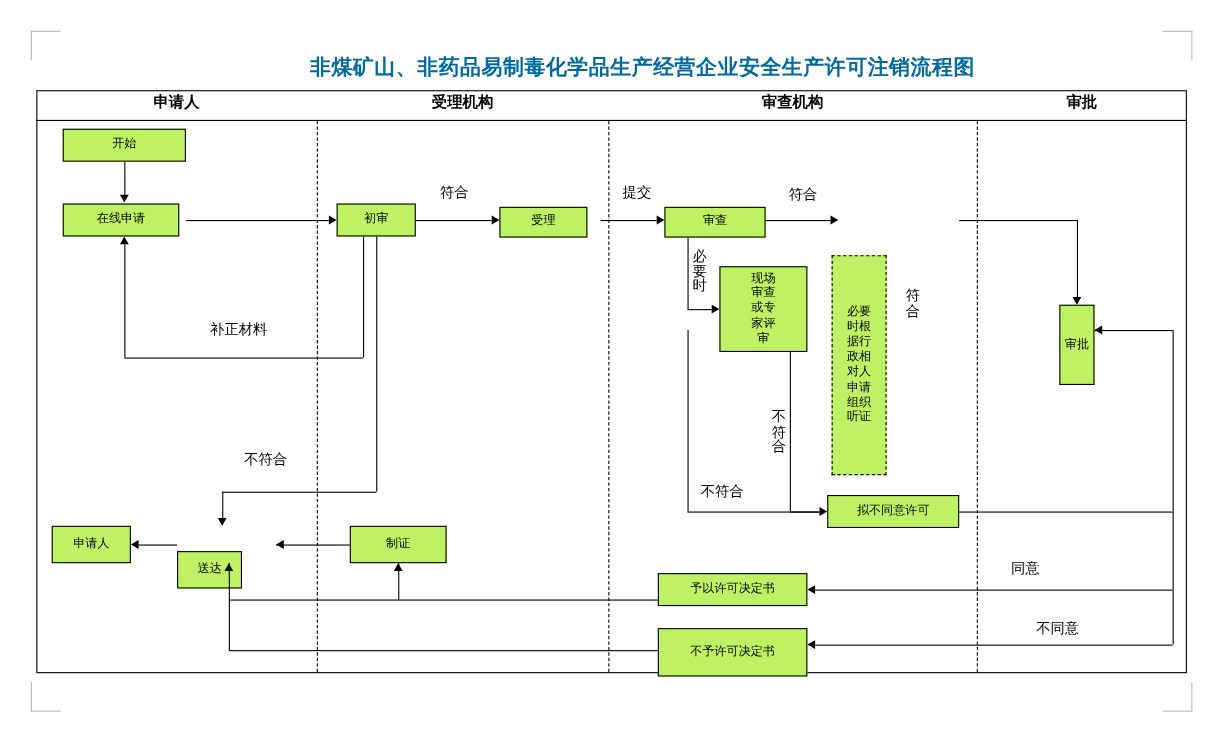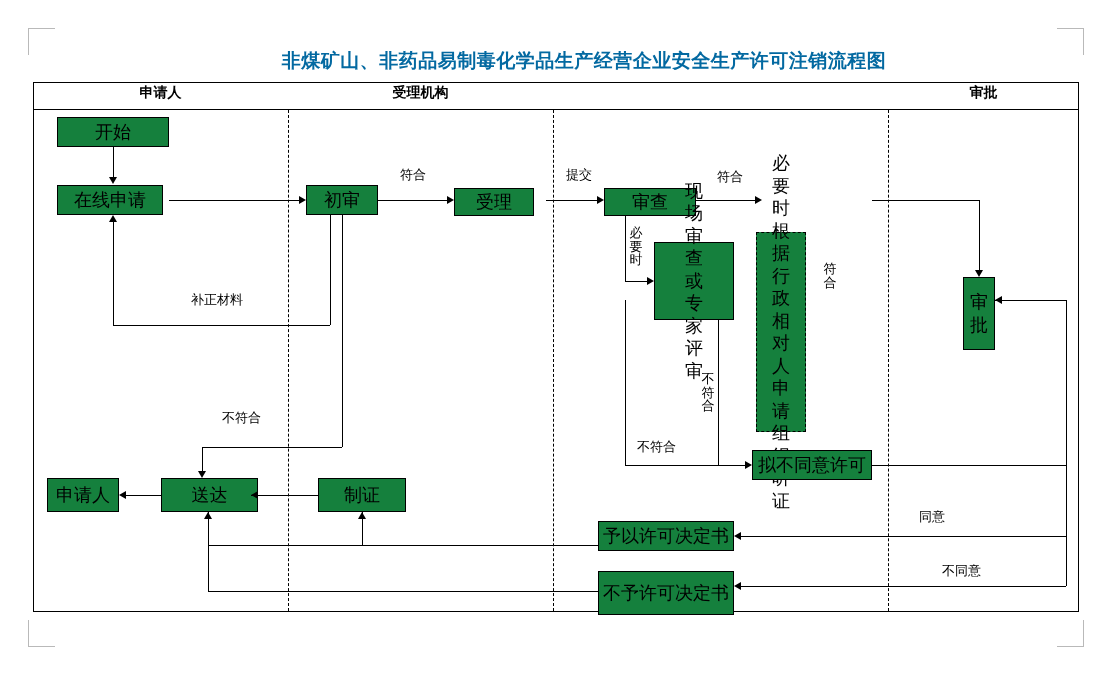--- a/index.html
+++ b/index.html
@@ -72,27 +72,27 @@
     position: absolute;
     top: 110px;
     width: 0;
     height: 501px;
     border-left: 1px dashed #000;
   }
 
   .box {
     position: absolute;
     border: 1px solid #000;
-    background: #15803d;
+    background: #bef264;
     box-sizing: border-box;
     display: flex;
     align-items: center;
     justify-content: center;
     text-align: center;
-    font-size: 18px;
+    font-size: 11px;
     color: #000;
     line-height: 1.25;
     font-family: "Liberation Serif", serif;
   }
   .box.dashed {
     border: 1px dashed #000;
   }
   .lbl {
     position: absolute;
     font-size: 13px;
@@ -148,37 +148,38 @@
   <div class="corner bl"></div>
   <div class="corner br"></div>
 
   <div id="title">非煤矿山、非药品易制毒化学品生产经营企业安全生产许可注销流程图</div>
 
   <div id="frame"></div>
   <div id="headerline"></div>
 
   <div class="lane-head" style="left:33px; width:255px;">申请人</div>
   <div class="lane-head" style="left:288px; width:265px;">受理机构</div>
+  <div class="lane-head" style="left:553px; width:335px;">审查机构</div>
   <div class="lane-head" style="left:888px; width:191px;">审批</div>
 
   <div class="vdash" style="left:288px;"></div>
   <div class="vdash" style="left:553px;"></div>
   <div class="vdash" style="left:888px;"></div>
 
   <div class="box" style="left:57px; top:117px; width:112px; height:30px;">开始</div>
   <div class="box" style="left:57px; top:185px; width:106px; height:30px;">在线申请</div>
   <div class="box" style="left:306px; top:185px; width:72px; height:30px;">初审</div>
   <div class="box" style="left:454px; top:188px; width:80px; height:28px;">受理</div>
   <div class="box" style="left:604px; top:188px; width:92px; height:28px;">审查</div>
   <div class="box" style="left:654px; top:242px; width:80px; height:78px; padding:0 24px;">现场审查或专家评审</div>
   <div class="box dashed" style="left:756px; top:232px; width:50px; height:200px; padding:0 10px;">必要时根据行政相对人申请组织听证</div>
   <div class="box" style="left:752px; top:450px; width:120px; height:30px;">拟不同意许可</div>
   <div class="box" style="left:963px; top:277px; width:32px; height:73px; padding:0 4px;">审批</div>
   <div class="box" style="left:47px; top:478px; width:72px; height:34px;">申请人</div>
-  <div class="box" style="left:161px; top:478px; width:97px; height:34px;">送达</div>
+  <div class="box" style="left:161px; top:501px; width:59px; height:34px;">送达</div>
   <div class="box" style="left:318px; top:478px; width:88px; height:34px;">制证</div>
   <div class="box" style="left:598px; top:521px; width:136px; height:30px;">予以许可决定书</div>
   <div class="box" style="left:598px; top:571px; width:136px; height:44px;">不予许可决定书</div>
 
   <div class="vline" style="left:113px; top:147px; height:30px;"></div>
   <div class="arrow down" style="left:109px; top:177px;"></div>
 
   <div class="hline" style="left:169px; top:200px; width:130px;"></div>
   <div class="arrow right" style="left:299px; top:196px;"></div>
 

